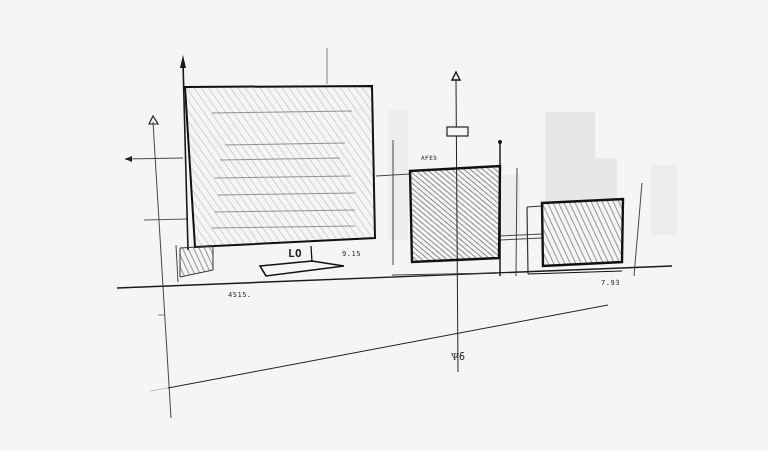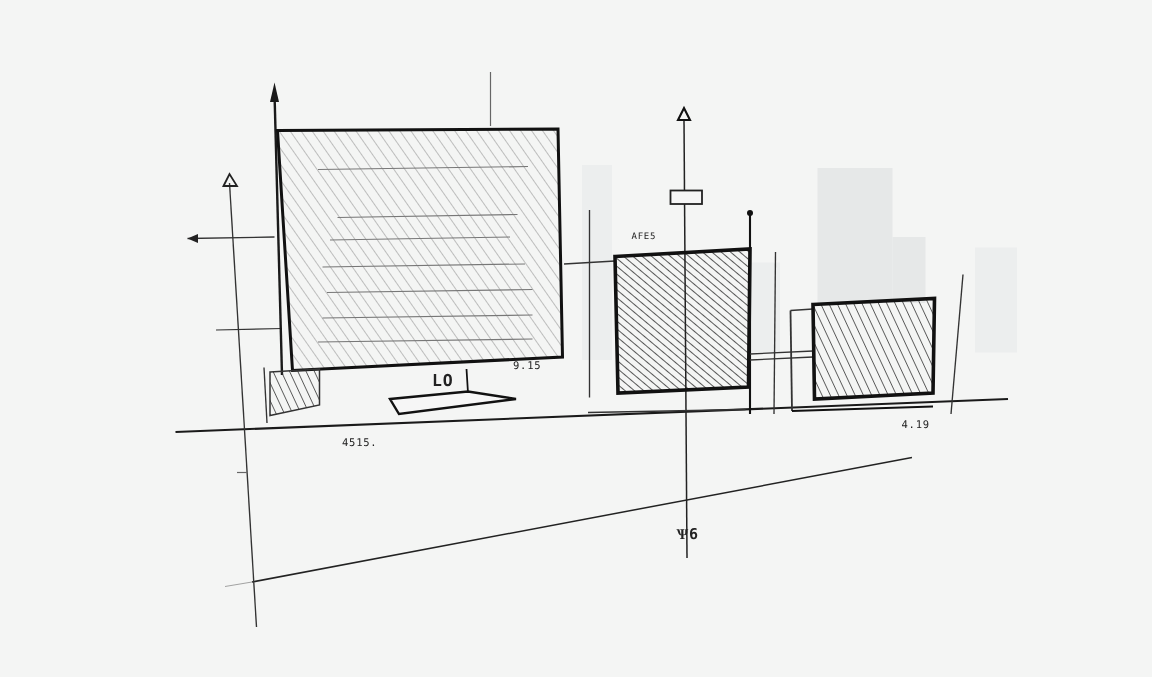--- a/index.html
+++ b/index.html
@@ -106,18 +106,18 @@
       <line x1="527" y1="207" x2="528" y2="274" stroke="#333" stroke-width="1.2"></line>
       <line x1="527" y1="207" x2="542" y2="206" stroke="#333" stroke-width="1"></line>
       <path d="M542 203 L623 199 L622 262 L543 266 Z" fill="url(#hatchMed)"></path>
       <path d="M542 203 L623 199 L622 262 L543 266 Z" fill="none" stroke="#111" stroke-width="2.4"></path>
       <line x1="528" y1="274" x2="622" y2="271" stroke="#111" stroke-width="1.2"></line>
       <line x1="642" y1="183" x2="634" y2="276" stroke="#333" stroke-width="0.9"></line>
     </g>
   </svg>
 
   <span class="label label-big" style="left:288px; top:247px;">LO</span>
-  <span class="label" style="left:342px; top:240px;">9.15</span>
+  <span class="label" style="left:342px; top:250px;">9.15</span>
   <span class="label" style="left:228px; top:291px;">4515.</span>
   <span class="label" style="left:421px; top:154px; font-size:6px;">AFE5</span>
-  <span class="label" style="left:601px; top:279px;">4.19</span>
-  <span class="label label-big" style="left:451px; top:351px; font-weight:bold; font-size:10px;">Ѱ6</span>
+  <span class="label" style="left:601px; top:279px;">7.93</span>
+  <span class="label label-big" style="left:451px; top:351px; font-weight:normal; font-size:10px;">Ѱ6</span>
 </div>
 
 </body></html>

